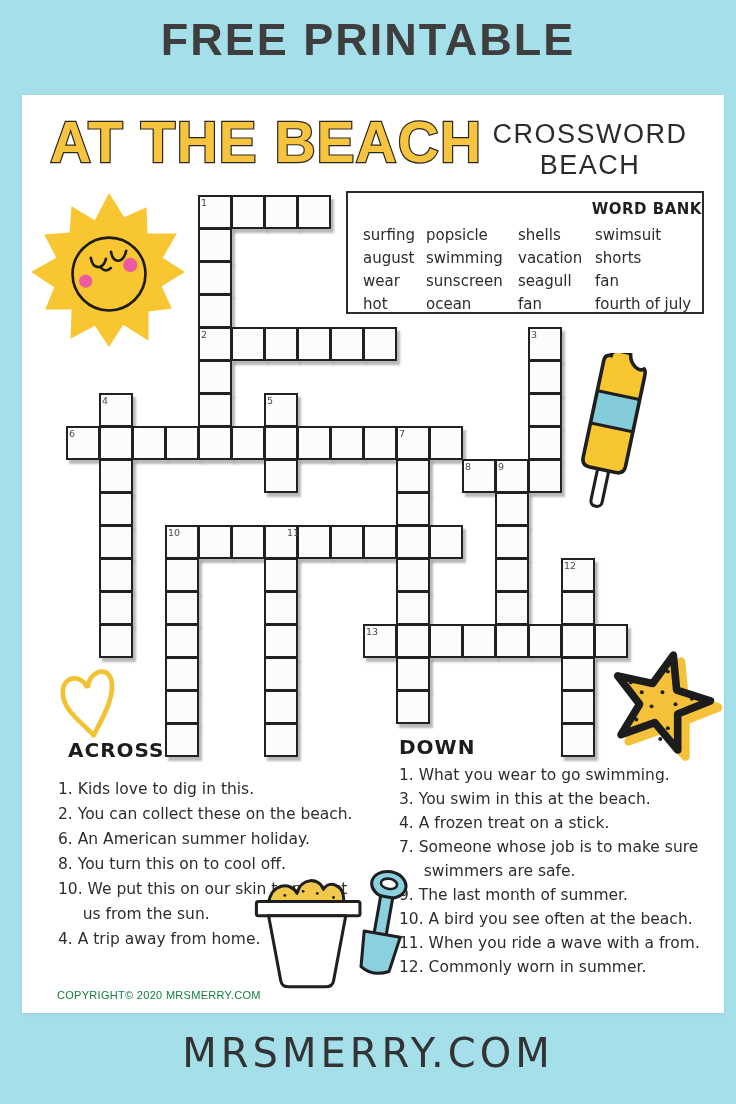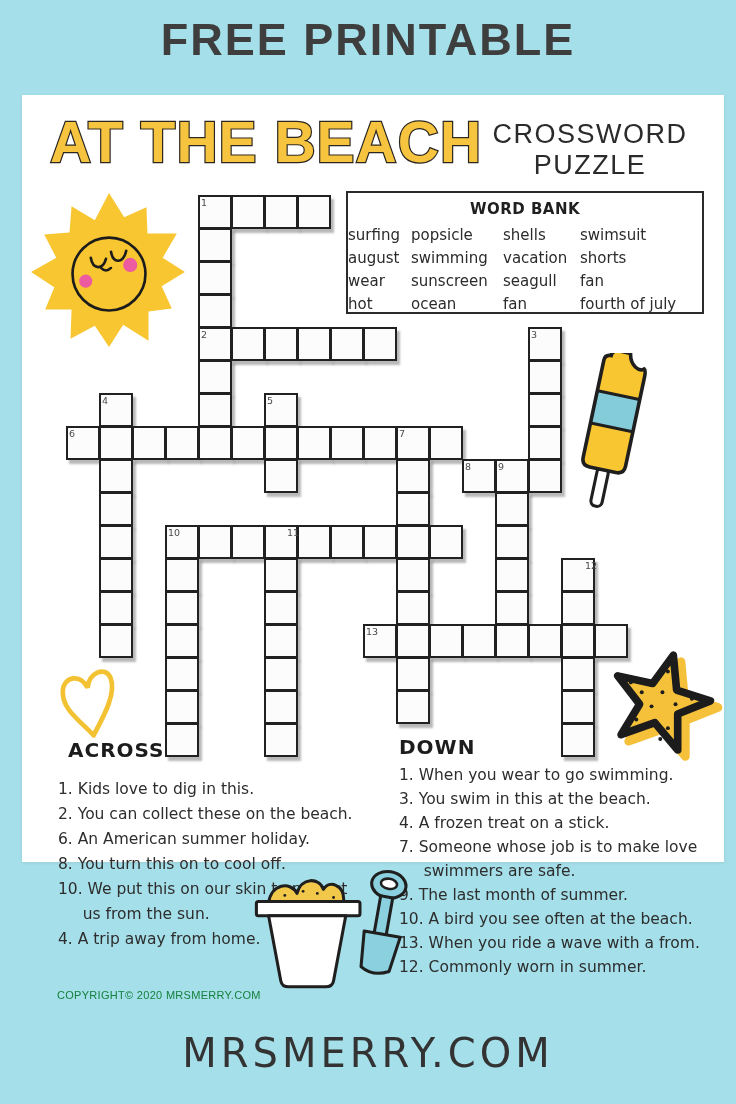--- a/index.html
+++ b/index.html
@@ -8,21 +8,21 @@
     background:#A5DFE9;
     font-family:"DejaVu Sans", sans-serif;
     -webkit-font-smoothing:antialiased;
   }
   .banner-title{
     position:absolute;left:0;top:14px;width:736px;text-align:center;
     font-family:"Liberation Sans", sans-serif;
     font-size:45px;font-weight:900;letter-spacing:2px;color:#3E3E3E;
   }
   .card{
-    position:absolute;left:22px;top:95px;width:702px;height:767px;
+    position:absolute;left:22px;top:95px;width:702px;height:918px;
     background:#ffffff;box-shadow:0 1px 3px rgba(0,0,0,0.08);
   }
   .main-title{
     position:absolute;left:28px;top:14px;
     font-family:"Liberation Sans", sans-serif;
     font-size:57px;font-weight:800;letter-spacing:1px;
     color:#F7C440;
     -webkit-text-stroke:2.4px #2A2620;
     paint-order:stroke fill;
     white-space:nowrap;
@@ -30,25 +30,25 @@
   .subtitle{
     position:absolute;left:452px;top:24px;width:232px;text-align:center;
     font-size:27px;line-height:31px;letter-spacing:1.5px;color:#2B2B2B;
     font-family:"Liberation Sans", sans-serif;font-weight:400;
   }
   .wordbank{
     position:absolute;left:324px;top:96px;width:354px;height:119px;
     border:2px solid #2B2B2B;background:#fff;
   }
   .wordbank-title{
-    text-align:center;font-size:15px;font-weight:bold;letter-spacing:0.5px;
+    text-align:right;font-size:15px;font-weight:bold;letter-spacing:0.5px;
     color:#1F1F1F;margin-top:7px;
   }
   .wordbank-cols{
-    display:flex;margin-top:6px;
+    display:flex;padding-left:15px;margin-top:6px;
   }
   .wb-col{display:flex;flex-direction:column;}
   .wb-col .wb-word{font-size:15px;line-height:23px;color:#2B2B2B;}
   .wb-col:nth-child(1){width:63px;}
   .wb-col:nth-child(2){width:92px;}
   .wb-col:nth-child(3){width:77px;}
   .cw-cell{
     position:absolute;width:34px;height:34px;box-sizing:border-box;
     background:#FCFCFC;border:2px solid #212121;
     box-shadow:3px 4px 2px rgba(125,125,125,0.55);
@@ -81,21 +81,21 @@
 </head>
 <body>
 
 <div class="banner-title">FREE PRINTABLE</div>
 
 <div class="card">
 
   <div class="main-title">AT THE BEACH</div>
   <div class="subtitle">
     <div>CROSSWORD</div>
-    <div>PUZZLE</div>
+    <div>BEACH</div>
   </div>
 
   <svg class="illo" style="left:6px;top:96px" width="162" height="162" viewBox="0 0 160 160">
     <polygon fill="#F8C630" points="155,80 132,94 142,116 119,119 119,148 94,132 80,154 66,133 42,146 43,117 17,117 26,95 3,80 28,66 16,43 41,41 43,15 66,29 80,2 95,26 117,16 118,42 147,42 133,66"></polygon>
     <circle cx="80" cy="82" r="36" fill="#F8C630" stroke="#1C1C1C" stroke-width="2.6"></circle>
     <path d="M62,66 C64,78 74,78 77,67" fill="none" stroke="#1C1C1C" stroke-width="2.6" stroke-linecap="round"></path>
     <path d="M82,60 C84,72 94,72 97,59" fill="none" stroke="#1C1C1C" stroke-width="2.6" stroke-linecap="round"></path>
     <path d="M72,76 Q77,81 82,76" fill="none" stroke="#1C1C1C" stroke-width="2.4" stroke-linecap="round"></path>
     <circle cx="57" cy="89" r="6.5" fill="#EC5B9F"></circle>
     <circle cx="101" cy="73" r="7" fill="#EC5B9F"></circle>
@@ -223,21 +223,21 @@
       <span class="cw-num" style="left: 179px; top: 235px;">2</span>
       <span class="cw-num" style="left: 509px; top: 235px;">3</span>
       <span class="cw-num" style="left: 80px; top: 301px;">4</span>
       <span class="cw-num" style="left: 245px; top: 301px;">5</span>
       <span class="cw-num" style="left: 47px; top: 334px;">6</span>
       <span class="cw-num" style="left: 377px; top: 334px;">7</span>
       <span class="cw-num" style="left: 443px; top: 367px;">8</span>
       <span class="cw-num" style="left: 476px; top: 367px;">9</span>
       <span class="cw-num" style="left: 146px; top: 433px;">10</span>
       <span class="cw-num" style="left: 245px; top: 433px; margin-left: 20px;">11</span>
-      <span class="cw-num" style="left: 542px; top: 466px; margin-left: 21px;">12</span>
+      <span class="cw-num" style="left: 542px; top: 466px;">12</span>
       <span class="cw-num" style="left: 344px; top: 532px;">13</span>
     </div>
 
   <svg class="illo" style="left:556px;top:258px" width="104" height="165" viewBox="0 0 100 160">
     <defs>
         <clipPath id="pb">
           <path d="M16,8 Q16,2 24,2 L34,2 C36,14 46,18 50,14 Q52,15 52,22 L52,110 Q52,118 44,118 L18,118 Q10,118 10,110 L10,14 Q10,8 16,8 Z"></path>
         </clipPath>
       </defs>
     <g transform="rotate(12 50 80)">
@@ -280,27 +280,27 @@
       <div class="clue-row"><span>1. </span><span>Kids love to dig in this.</span></div>
       <div class="clue-row"><span>2. </span><span>You can collect these on the beach.</span></div>
       <div class="clue-row"><span>6. </span><span>An American summer holiday.</span></div>
       <div class="clue-row"><span>8. </span><span>You turn this on to cool off.</span></div>
       <div class="clue-row"><span>10. </span><span>We put this on our skin to protect us from the sun.</span></div>
       <div class="clue-row"><span>4. </span><span>A trip away from home.</span></div>
     </div>
 
   <div class="section-h" style="left:377px;top:640px">DOWN</div>
   <div class="clue-list down-list" id="down-list">
-      <div class="clue-row"><span>1. </span><span>When you wear to go swimming.</span></div>
+      <div class="clue-row"><span>1. </span><span>What you wear to go swimming.</span></div>
       <div class="clue-row"><span>3. </span><span>You swim in this at the beach.</span></div>
       <div class="clue-row"><span>4. </span><span>A frozen treat on a stick.</span></div>
-      <div class="clue-row"><span>7. </span><span>Someone whose job is to make love swimmers are safe.</span></div>
+      <div class="clue-row"><span>7. </span><span>Someone whose job is to make sure swimmers are safe.</span></div>
       <div class="clue-row"><span>9. </span><span>The last month of summer.</span></div>
       <div class="clue-row"><span>10. </span><span>A bird you see often at the beach.</span></div>
-      <div class="clue-row"><span>13. </span><span>When you ride a wave with a from.</span></div>
+      <div class="clue-row"><span>11. </span><span>When you ride a wave with a from.</span></div>
       <div class="clue-row"><span>12. </span><span>Commonly worn in summer.</span></div>
     </div>
 
   <svg class="illo" style="left:228px;top:772px" width="158" height="132" viewBox="0 0 155 130">
     <path d="M18,36 C20,16 40,14 46,26 C50,10 68,10 72,22 C78,12 92,18 92,32 L92,36 Z" fill="#F2C84B" stroke="#1F1F1F" stroke-width="3" stroke-linejoin="round"></path>
     <g fill="#1F1F1F">
       <circle cx="34" cy="28" r="1.4"></circle>
         <circle cx="52" cy="24" r="1.4"></circle>
         <circle cx="66" cy="26" r="1.4"></circle>
         <circle cx="82" cy="30" r="1.4"></circle>

